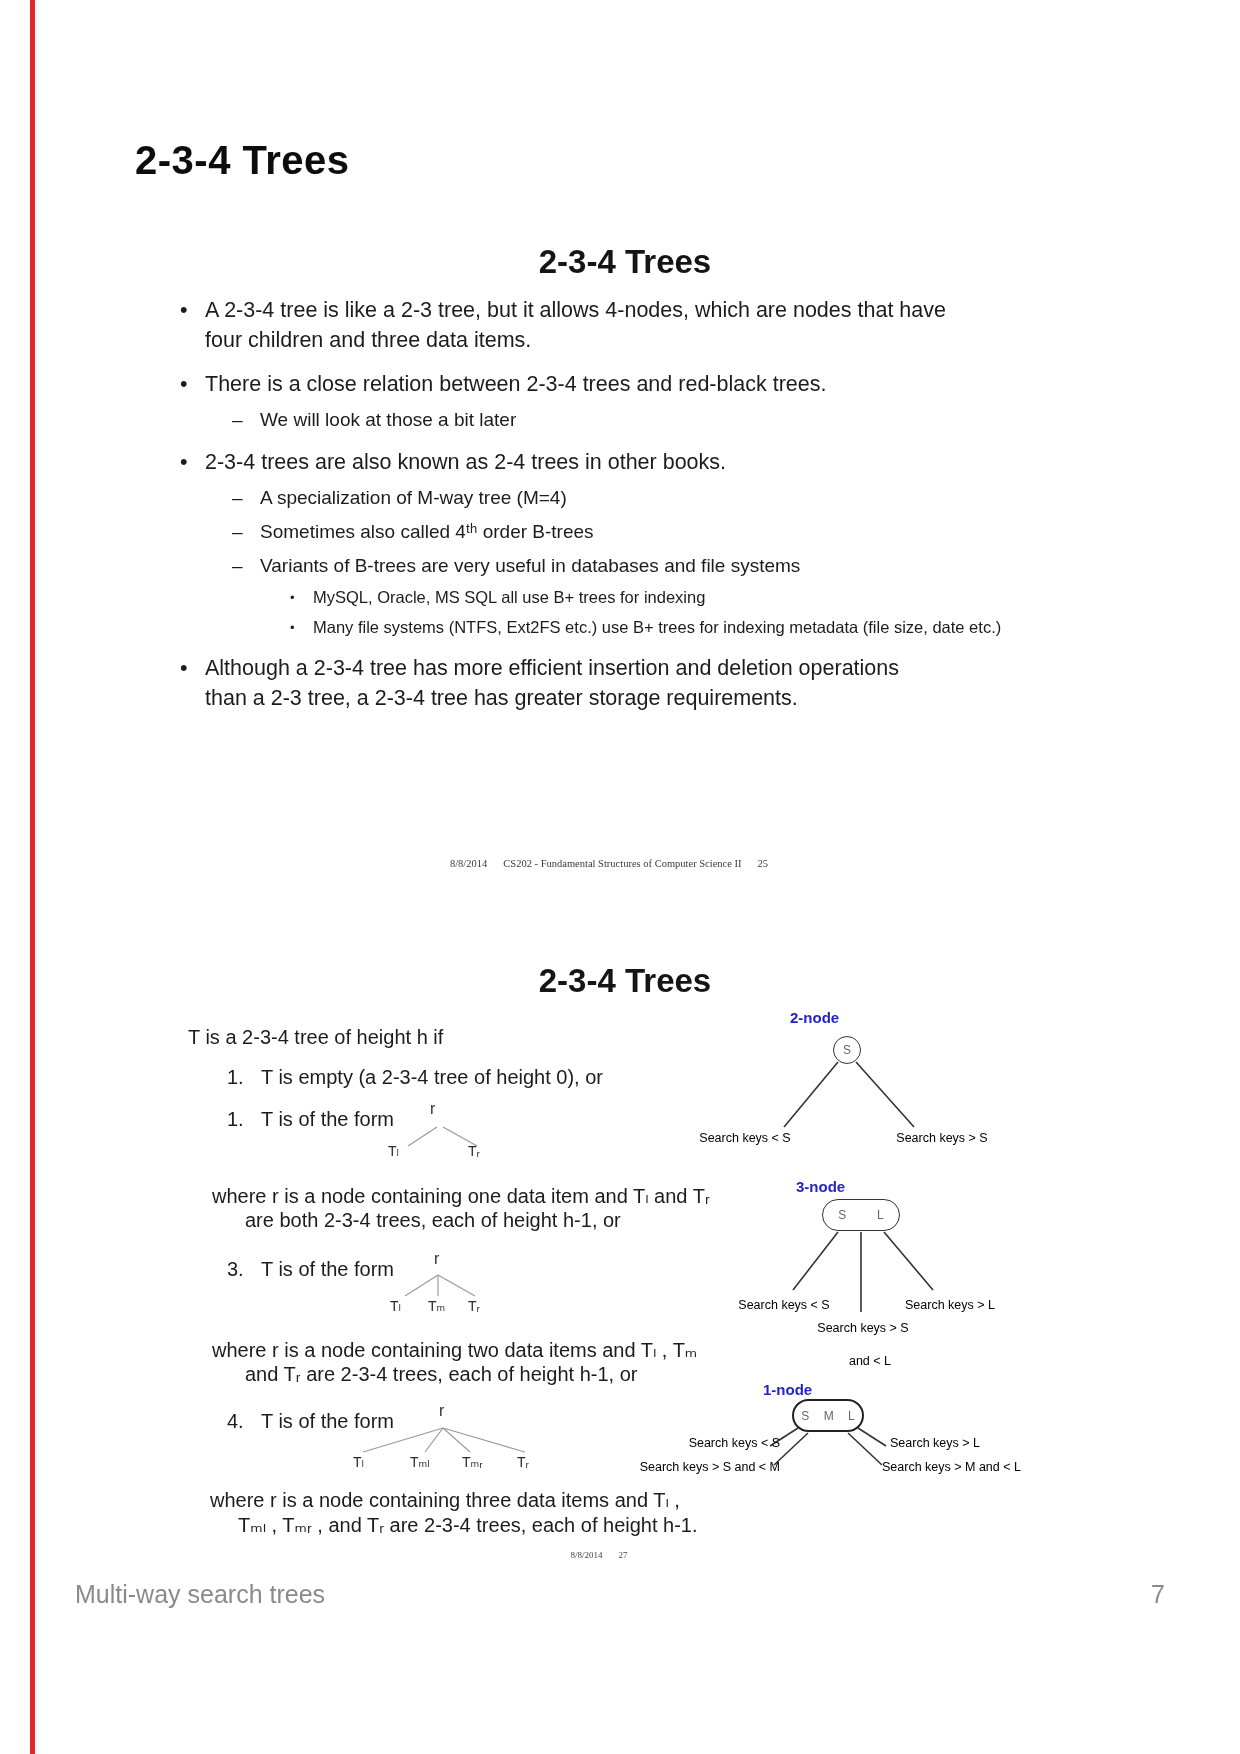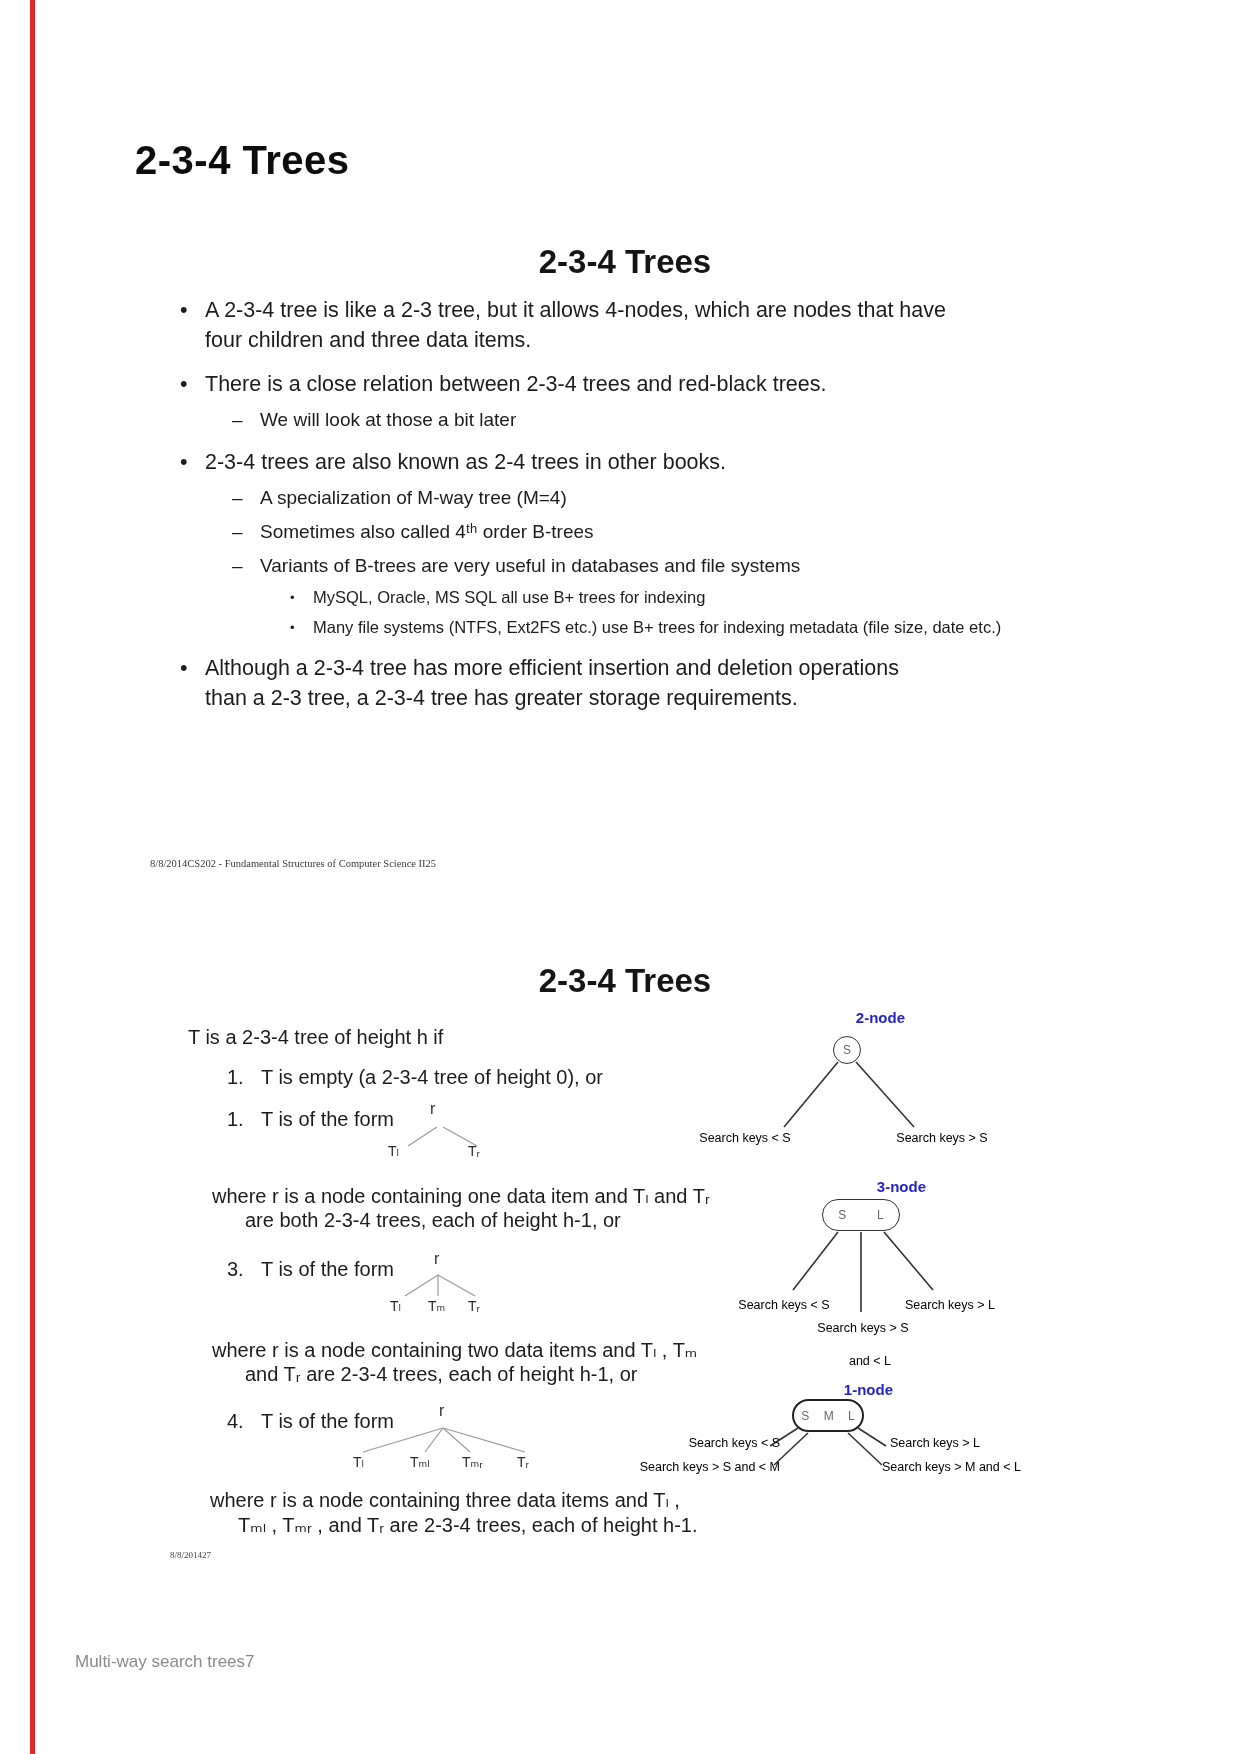--- a/index.html
+++ b/index.html
@@ -6,22 +6,22 @@
   html,body { background:#ffffff; }
   body {
     width:1240px; height:1754px; position:relative; overflow:hidden;
     font-family:"Liberation Sans","DejaVu Sans",sans-serif; color:#1d1d1d;
   }
   .accent-bar { position:absolute; left:30px; top:0; width:5px; height:1754px; background:#e4252b; }
   .page-title { position:absolute; left:135px; top:138px; font-size:40px; font-weight:bold; color:#0d0d0d; letter-spacing:0.5px; }
 
   
   .slide-title { text-align:center; font-size:33px; font-weight:bold; color:#151515; }
-  .slide-footer { position:absolute; left:150px; width:950px; display:flex; justify-content:flex-start;
-    font-family:"Liberation Serif","DejaVu Serif",serif; font-size:10.5px; color:#3a3a3a; }
+  .slide-footer { position:absolute; left:134px; width:950px; display:flex; justify-content:center;
+    font-family:"Liberation Serif","DejaVu Serif",serif; font-size:10.5px; color:#3a3a3a;gap:16px; }
 
   
   .slide1 { position:absolute; left:150px; top:243px; width:950px; }
   .s1-body { margin-top:14px; }
   .b { position:relative; color:#1c1c1c; }
   .b .mk { position:absolute; }
   .b1 { padding-left:55px; font-size:21.5px; line-height:30px; margin-top:14px; max-width:835px; }
   .b1 .mk { left:30px; }
   .b1.narrow { max-width:775px; }
   .b2 { padding-left:110px; font-size:19px; line-height:26px; margin-top:8px; }
@@ -33,36 +33,36 @@
   
   .slide2 { position:absolute; left:150px; top:960px; width:950px; height:610px; }
   .s2-title { position:absolute; left:0; right:0; top:2px; }
   .s2 { position:absolute; white-space:nowrap; }
   .s2-text { font-size:20px; color:#1c1c1c; }
   .s2-num { display:inline-block; width:34px; }
   .tree-lbl { font-size:14px; color:#2a2a2a; }
   .tree-root { font-size:16px; color:#333; }
   .overlay { position:absolute; left:0; top:0; width:950px; height:610px; pointer-events:none; }
 
-  .node-type-label { position:absolute; text-align:right; font-size:15px; font-weight:bold; color:#2323cb; }
+  .node-type-label { position:absolute; text-align:left; font-size:15px; font-weight:bold; color:#2323cb; }
   .diagram-caption { position:absolute; font-size:12.5px; color:#000000; white-space:nowrap; }
   .cap-center { text-align:center; }
   .cap-right { text-align:right; }
   .node-key { font-size:12px; color:#666; }
   .circle-node { position:absolute; width:28px; height:28px; border:1.5px solid #333; border-radius:50%;
     display:flex; align-items:center; justify-content:center; }
   .stadium-node { position:absolute; border:1.6px solid #333; border-radius:17px;
     display:flex; align-items:center; justify-content:space-around; }
   .stadium-thick { border:2.2px solid #222; }
 
   .s2-footer { top:1550px; font-size:9px; color:#444; padding:0 40px 0 20px; }
 
   
-  .page-footer { position:absolute; left:75px; top:1652px; width:1090px; display:flex; 
-    font-size:17px; color:#8a8a8a; }
+  .page-footer { position:absolute; left:75px; top:1580px; width:1090px; display:flex; justify-content:space-between;
+    font-size:25px; color:#8a8a8a; }
 </style>
 </head>
 <body>
 
 <div class="accent-bar"></div>
 
 <h1 class="page-title">2-3-4 Trees</h1>
 
 <div class="slide1">
   <div class="slide-title">2-3-4 Trees</div>

